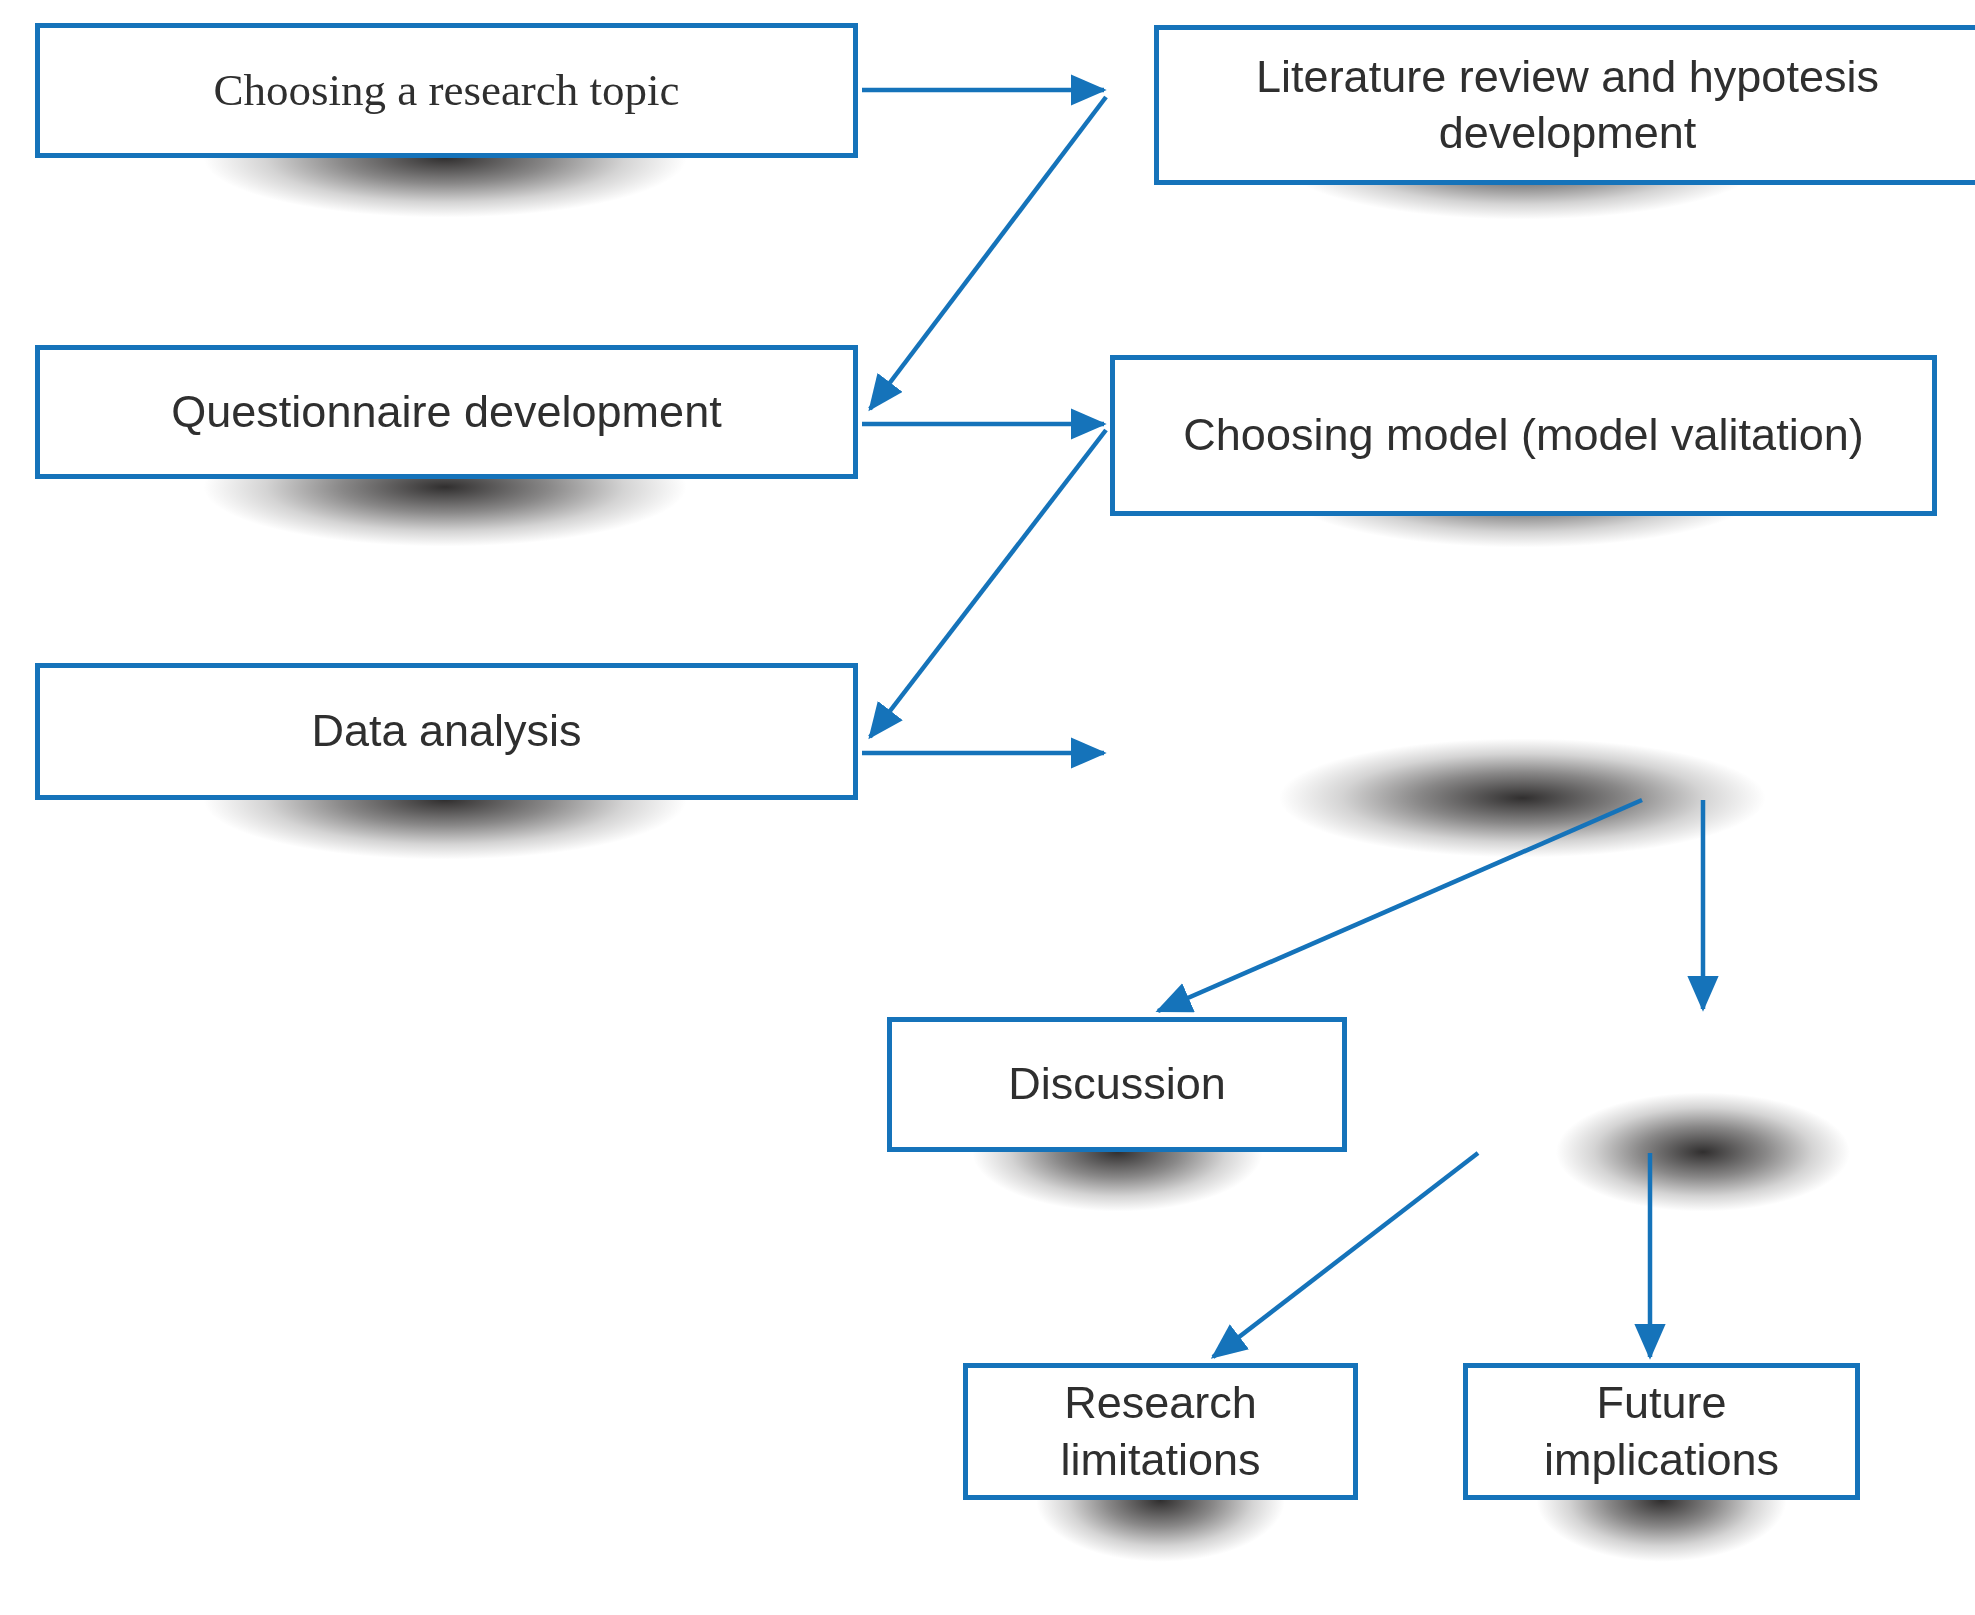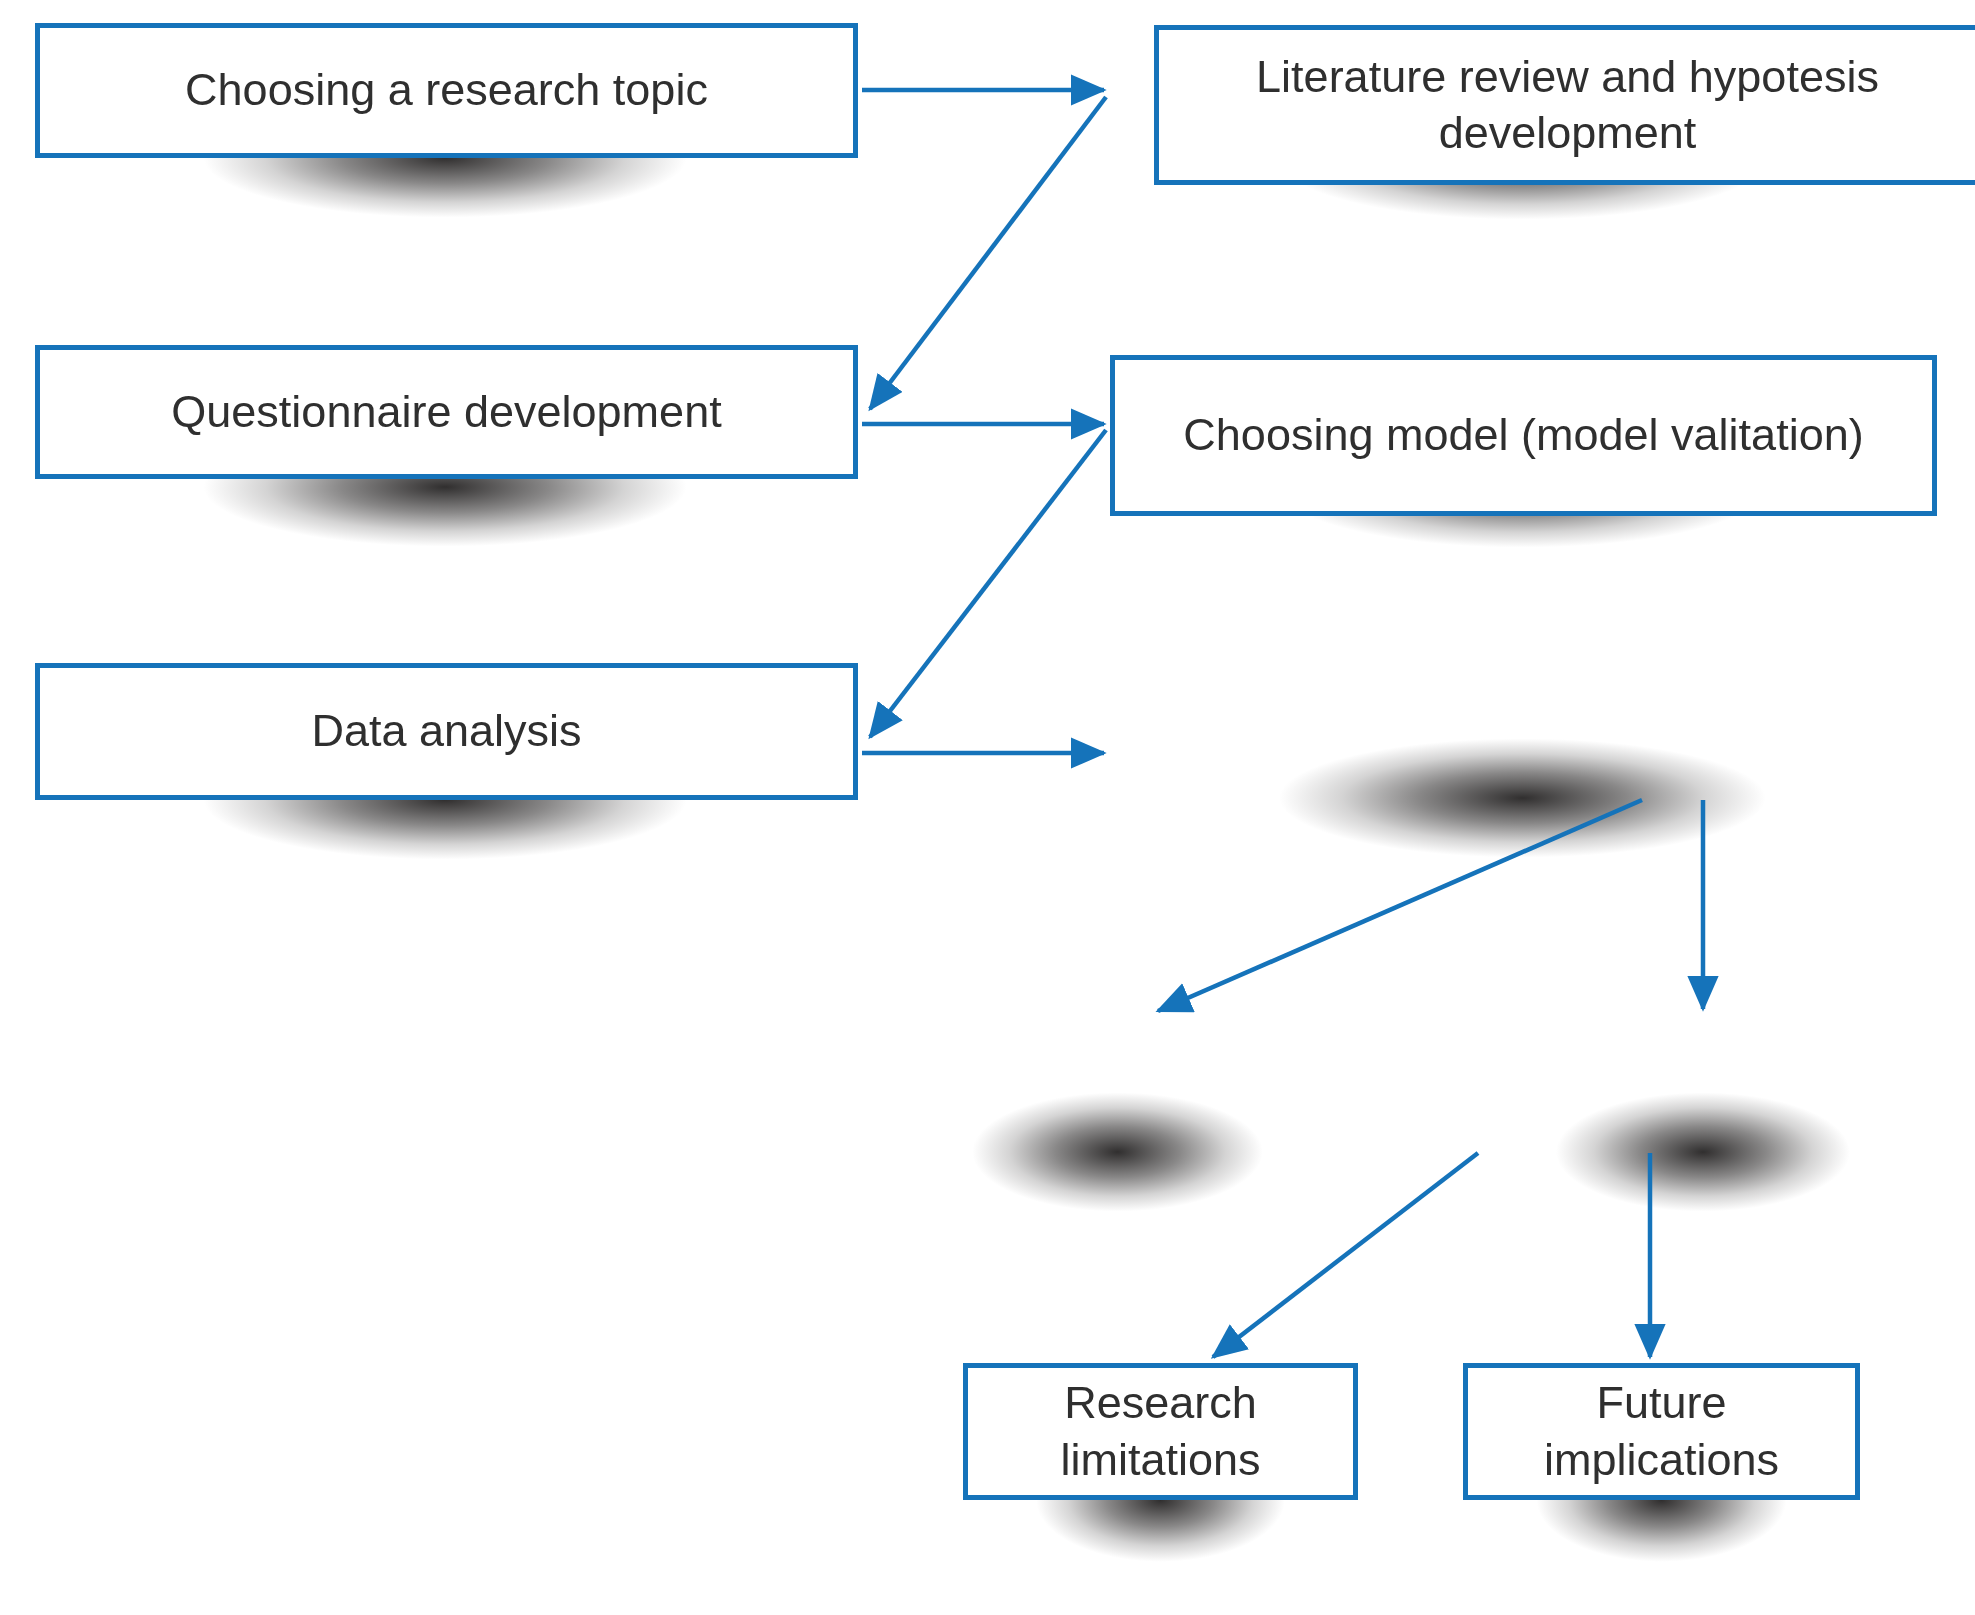--- a/index.html
+++ b/index.html
@@ -52,34 +52,37 @@
   <div class="shadow" style="left:1175px;top:75px;width:695px;height:170px;"></div>
   <div class="shadow" style="left:100px;top:402px;width:690px;height:170px;"></div>
   <div class="shadow" style="left:1175px;top:403px;width:695px;height:170px;"></div>
   <div class="shadow" style="left:100px;top:715px;width:690px;height:170px;"></div>
   <div class="shadow" style="left:1175px;top:713px;width:695px;height:170px;"></div>
   <div class="shadow" style="left:910px;top:1067px;width:415px;height:170px;"></div>
   <div class="shadow" style="left:1493px;top:1067px;width:420px;height:170px;"></div>
   <div class="shadow" style="left:983px;top:1413px;width:355px;height:175px;"></div>
   <div class="shadow" style="left:1483px;top:1413px;width:357px;height:175px;"></div>
 
-  <div class="node" style="left:35px;top:23px;width:823px;height:135px;">
+  <div class="node" style="left:35px;top:23px;width:823px;height:135px;font-family:Liberation Serif, serif;">
     <span>Choosing a research topic</span>
   </div>
   <div class="node" style="left:1154px;top:25px;width:827px;height:160px;">
     <span>Literature review and hypotesis development</span>
   </div>
   <div class="node" style="left:35px;top:345px;width:823px;height:134px;">
     <span>Questionnaire development</span>
   </div>
   <div class="node" style="left:1110px;top:355px;width:827px;height:161px;">
     <span>Choosing model (model valitation)</span>
   </div>
   <div class="node" style="left:35px;top:663px;width:823px;height:137px;">
     <span>Data analysis</span>
+  </div>
+  <div class="node" style="left:887px;top:1017px;width:460px;height:135px;">
+    <span>Discussion</span>
   </div>
   <div class="node" style="left:963px;top:1363px;width:395px;height:137px;">
     <span>Research limitations</span>
   </div>
   <div class="node" style="left:1463px;top:1363px;width:397px;height:137px;">
     <span>Future implications</span>
   </div>
 
   <svg class="edges" width="1975" height="1615" viewBox="0 0 1975 1615">
     <defs>

